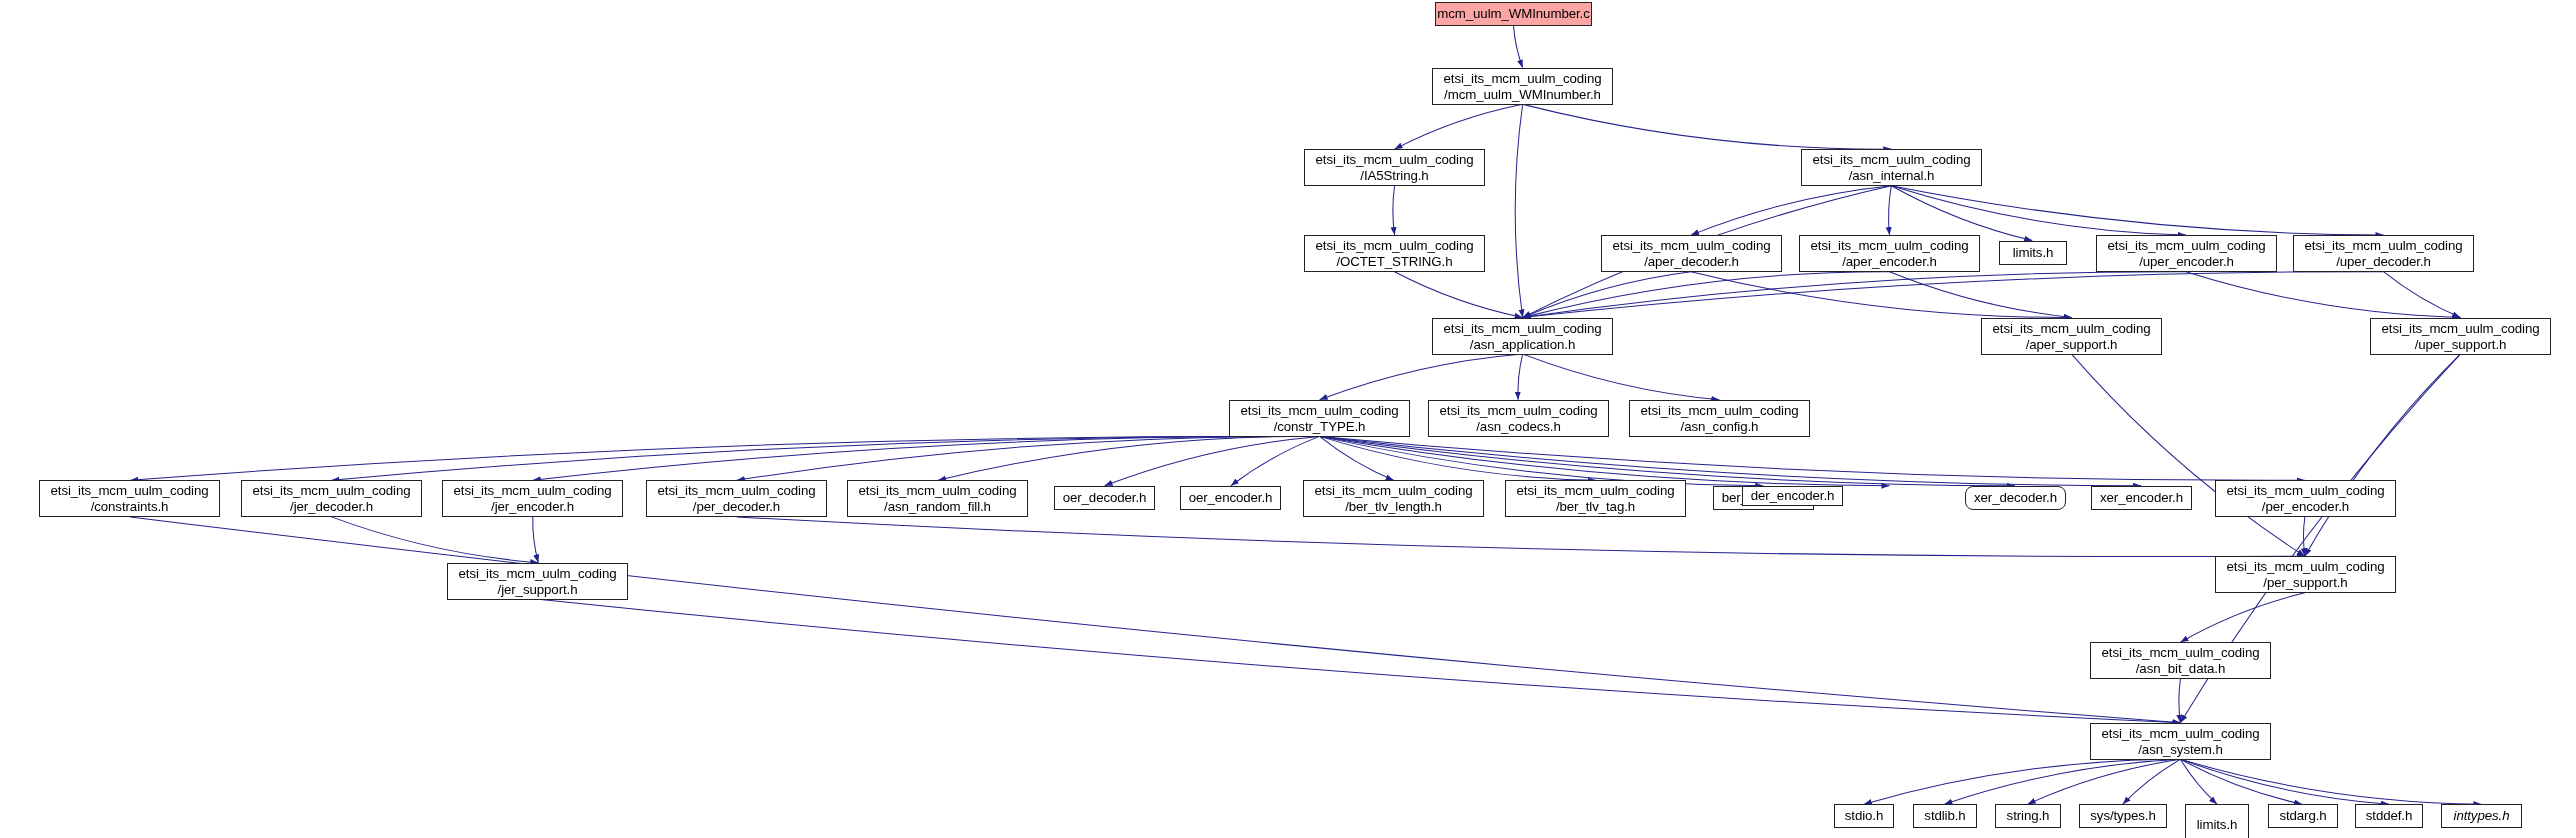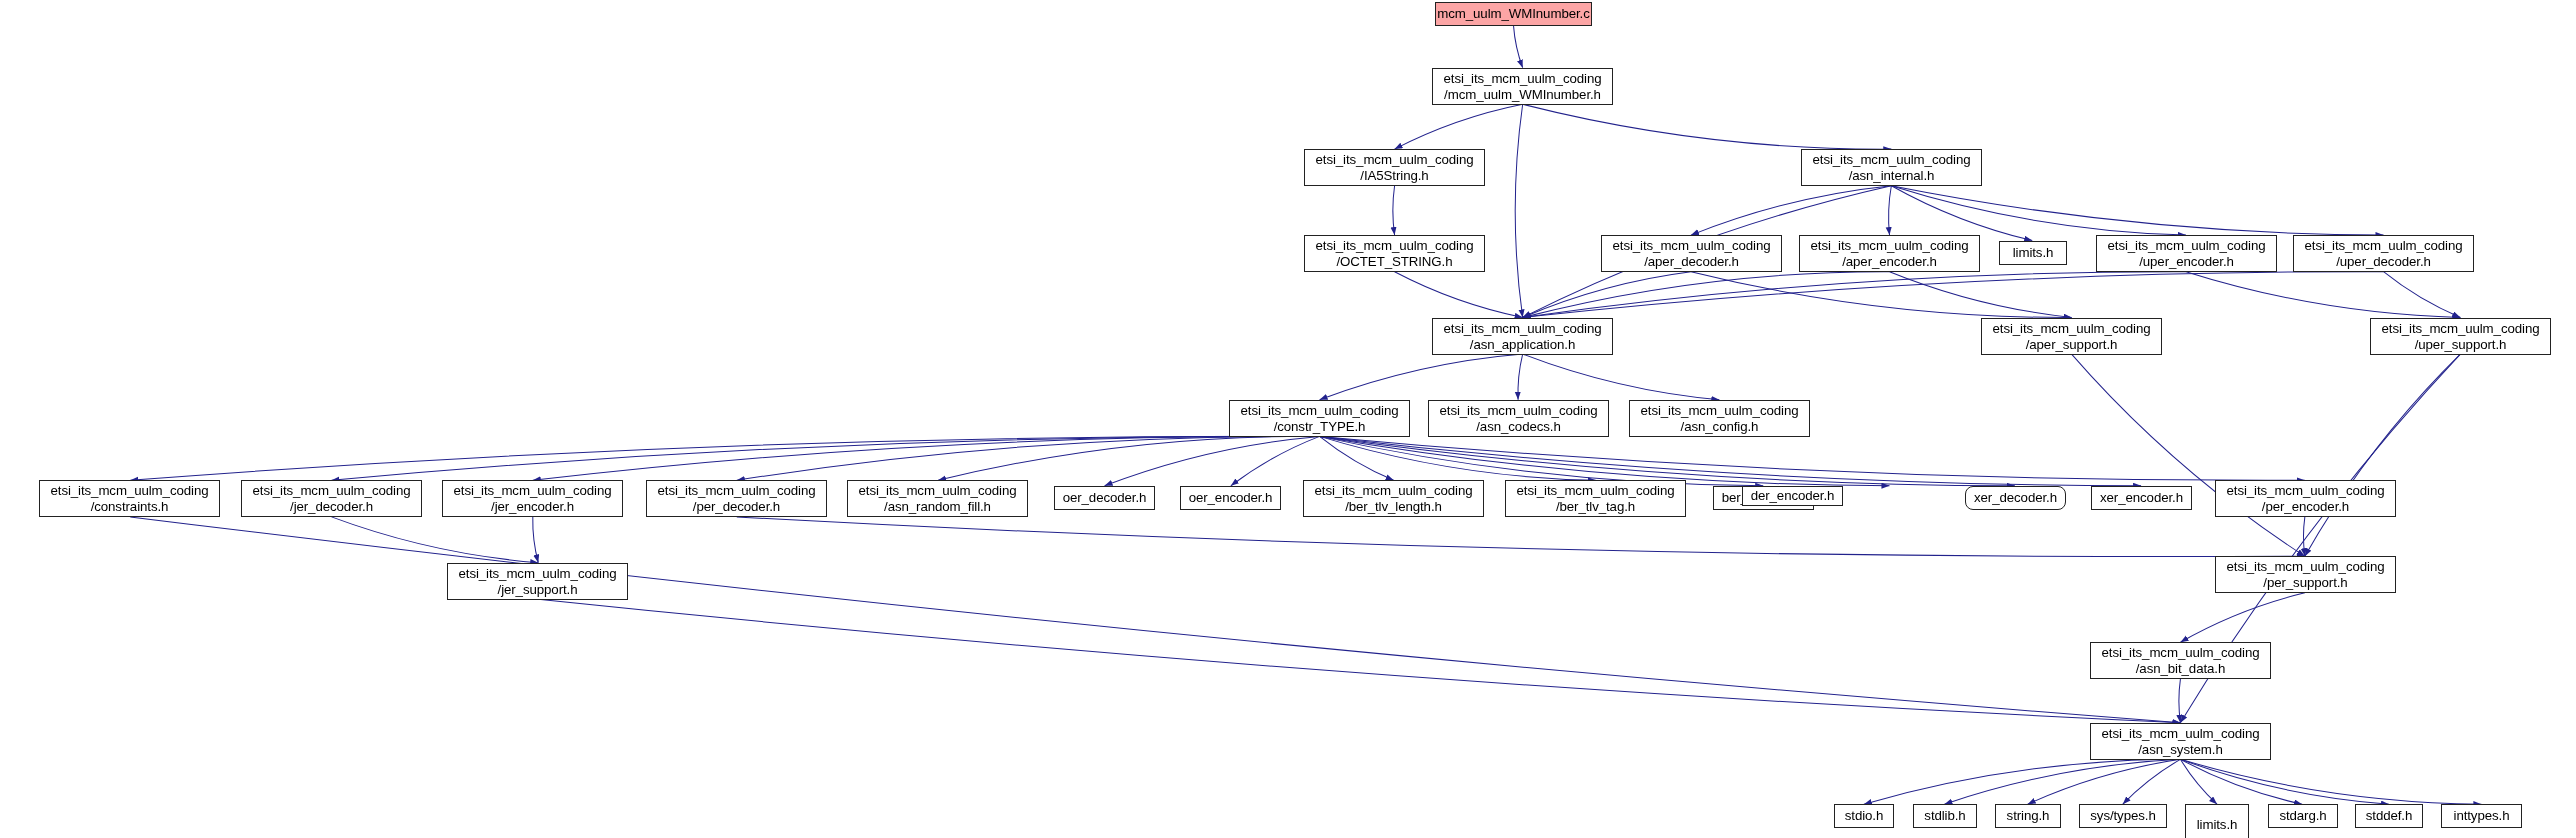--- a/index.html
+++ b/index.html
@@ -173,16 +173,16 @@
 /asn_bit_data.h</div>
       <div class="node" style="left: 2090px; top: 723px; width: 181px; height: 37px;">etsi_its_mcm_uulm_coding
 /asn_system.h</div>
       <div class="node" style="left: 1834px; top: 804px; width: 60px; height: 24px;">stdio.h</div>
       <div class="node" style="left: 1913px; top: 804px; width: 64px; height: 24px;">stdlib.h</div>
       <div class="node" style="left: 1995px; top: 804px; width: 66px; height: 24px;">string.h</div>
       <div class="node" style="left: 2079px; top: 804px; width: 88px; height: 24px;">sys/types.h</div>
       <div class="node" style="left: 2185px; top: 804px; width: 64px; height: 42px;">limits.h</div>
       <div class="node" style="left: 2268px; top: 804px; width: 70px; height: 24px;">stdarg.h</div>
       <div class="node" style="left: 2355px; top: 804px; width: 68px; height: 24px;">stddef.h</div>
-      <div class="node" style="left: 2441px; top: 804px; width: 81px; height: 24px;">inttypes.h</div>
+      <div class="node" style="left: 2441px; top: 804px; width: 81px; height: 24px; font-style: italic;">inttypes.h</div>
     </div>
 </div>
 
 
 </body></html>

